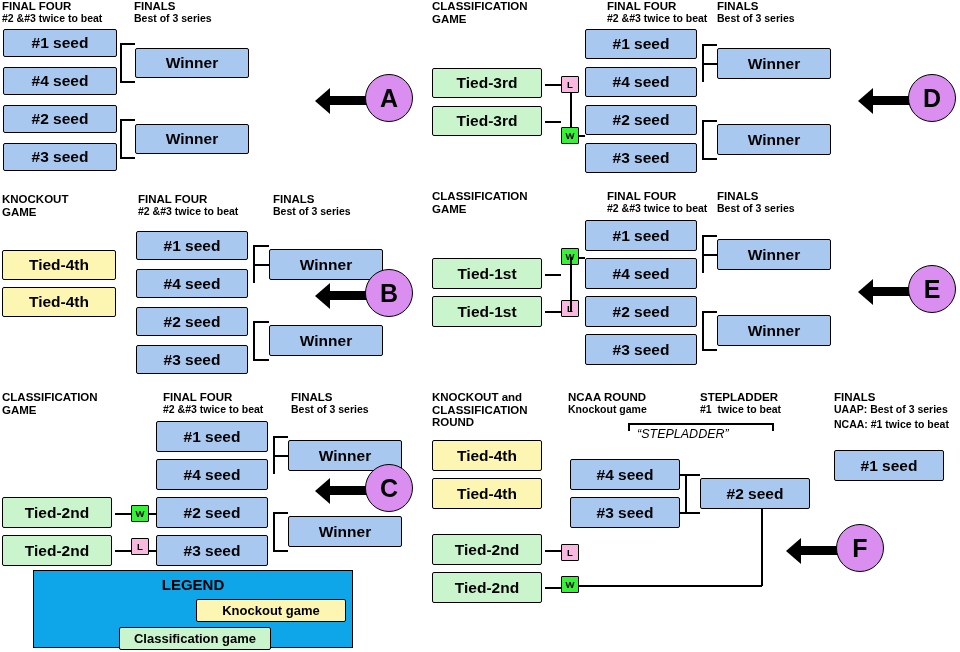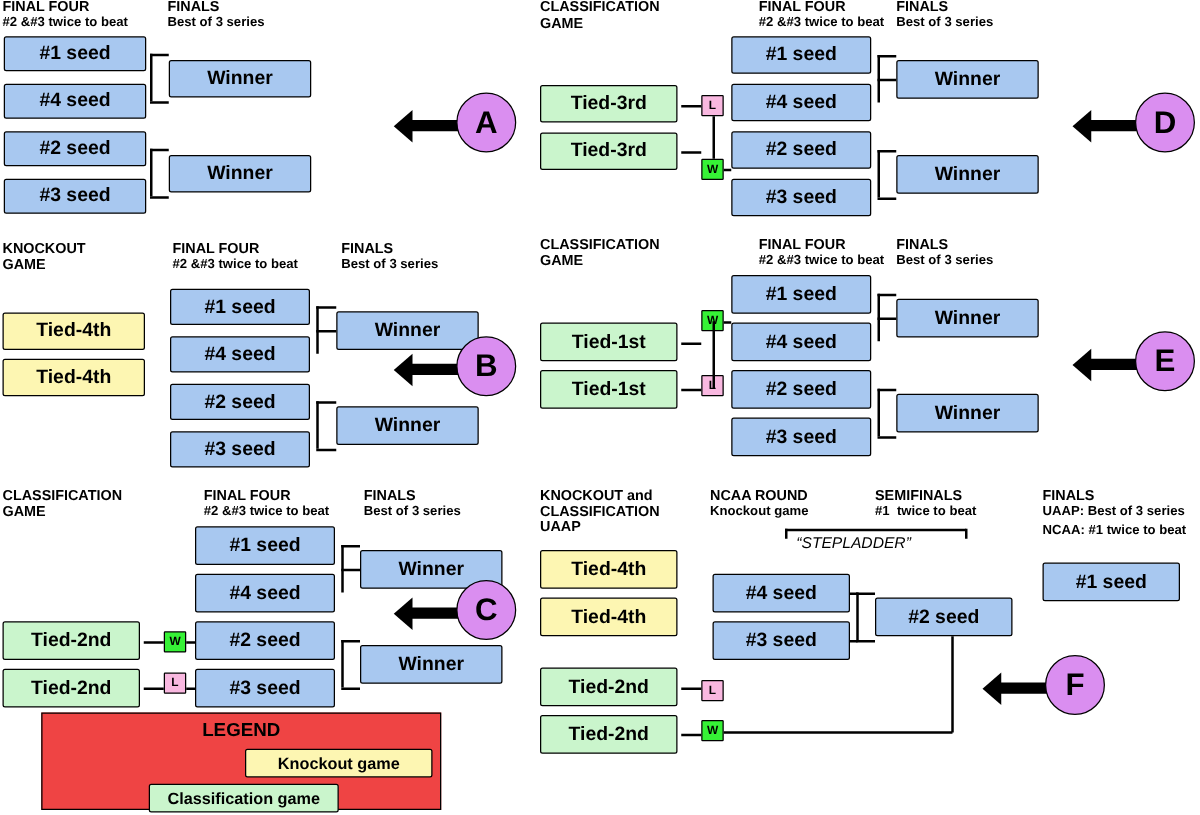--- a/index.html
+++ b/index.html
@@ -74,21 +74,21 @@
   .arrow .head{
     position:absolute;width:0;height:0;
     border-top:13px solid transparent;
     border-bottom:13px solid transparent;
     border-right:15px solid #000;
   }
 
   .legend{
     box-sizing:border-box;
     border:1.5px solid #000;
-    background:#ef4444;
+    background:#0ea5e9;
     position:absolute;
   }
   .legend-title{
     text-align:center;font-size:15px;font-weight:bold;color:#000;
   }
   .stepladder{
     font-size:12.5px;font-style:italic;color:#000;font-weight:normal;
     white-space:pre;
   }
 </style>
@@ -266,24 +266,24 @@
   <div class="line" style="left:273px;top:550px;width:15px;height:1.5px;"></div>
 
   <div class="arrow" style="left:315px;top:478px;width:52px;height:26px;">
     <div class="shaft" style="left:14px;top:8px;width:38px;"></div>
     <div class="head" style="left:0px;top:0px;"></div>
   </div>
   <div class="abs circle" style="left:365px;top:464px;width:48px;height:48px;">C</div>
 
   <div class="abs hdr" style="left:432px;top:391px;">KNOCKOUT and
 CLASSIFICATION
-UAAP</div>
+ROUND</div>
   <div class="abs hdr" style="left:568px;top:391px;">NCAA ROUND</div>
   <div class="abs sub" style="left:568px;top:403px;">Knockout game</div>
-  <div class="abs hdr" style="left:700px;top:391px;">SEMIFINALS</div>
+  <div class="abs hdr" style="left:700px;top:391px;">STEPLADDER</div>
   <div class="abs sub" style="left:700px;top:403px;">#1  twice to beat</div>
   <div class="abs hdr" style="left:834px;top:391px;">FINALS</div>
   <div class="abs sub" style="left:834px;top:403px;">UAAP: Best of 3 series</div>
   <div class="abs sub" style="left:834px;top:418px;">NCAA: #1 twice to beat</div>
 
   <div class="abs stepladder" style="left:637px;top:427px;">“STEPLADDER”</div>
   <div class="line" style="left:628px;top:423px;width:145px;height:1.5px;"></div>
   <div class="line" style="left:628px;top:423px;width:1.5px;height:8px;"></div>
   <div class="line" style="left:772px;top:423px;width:1.5px;height:8px;"></div>
 

